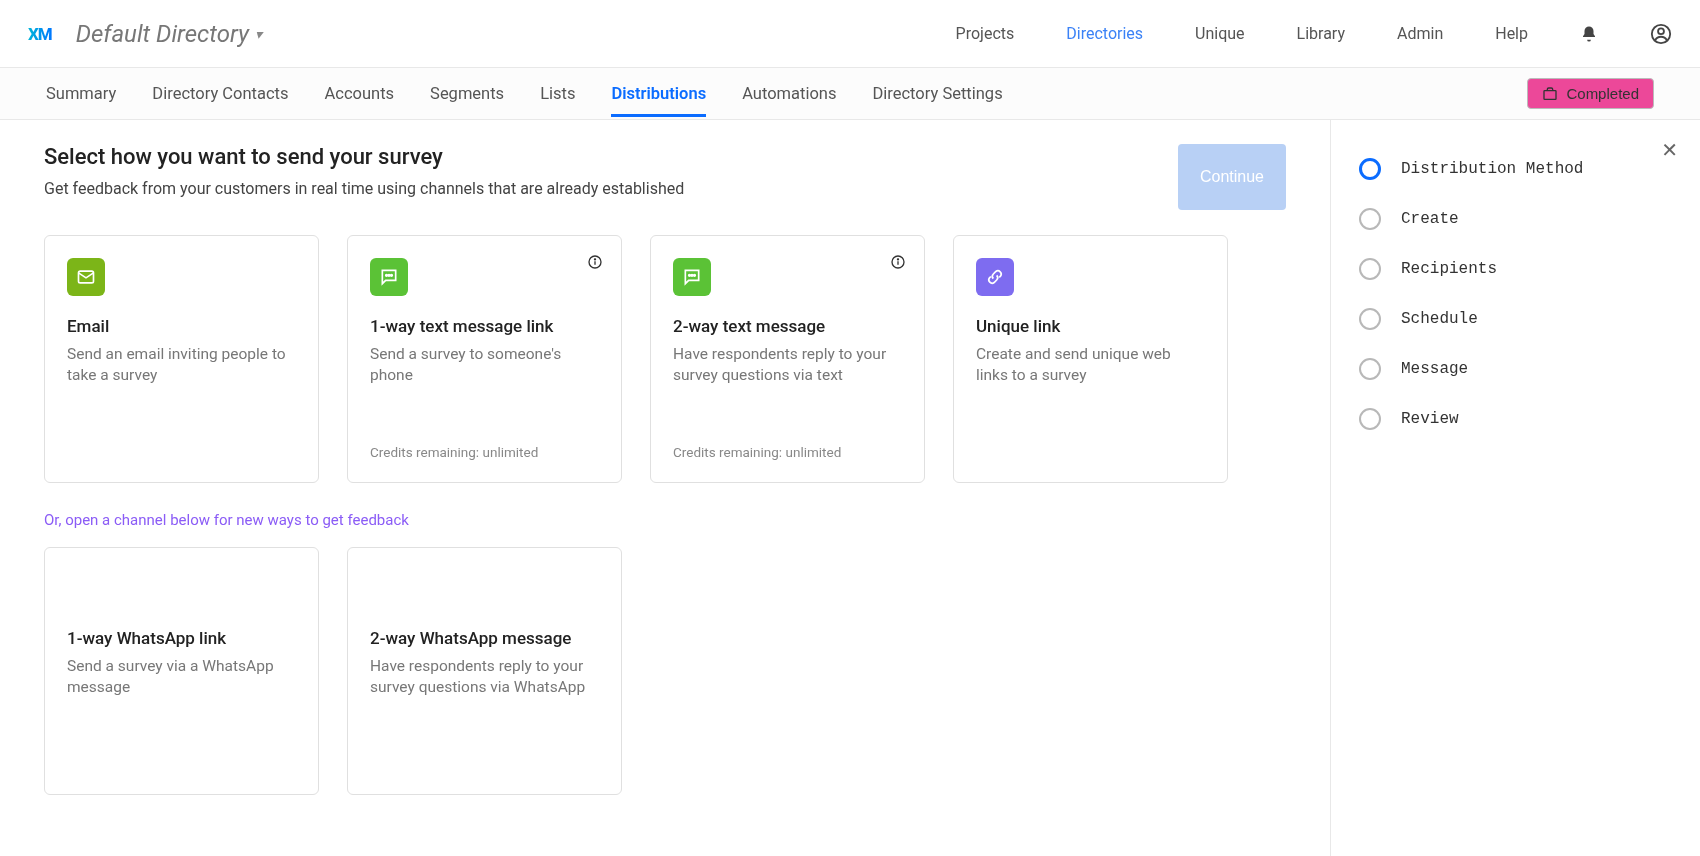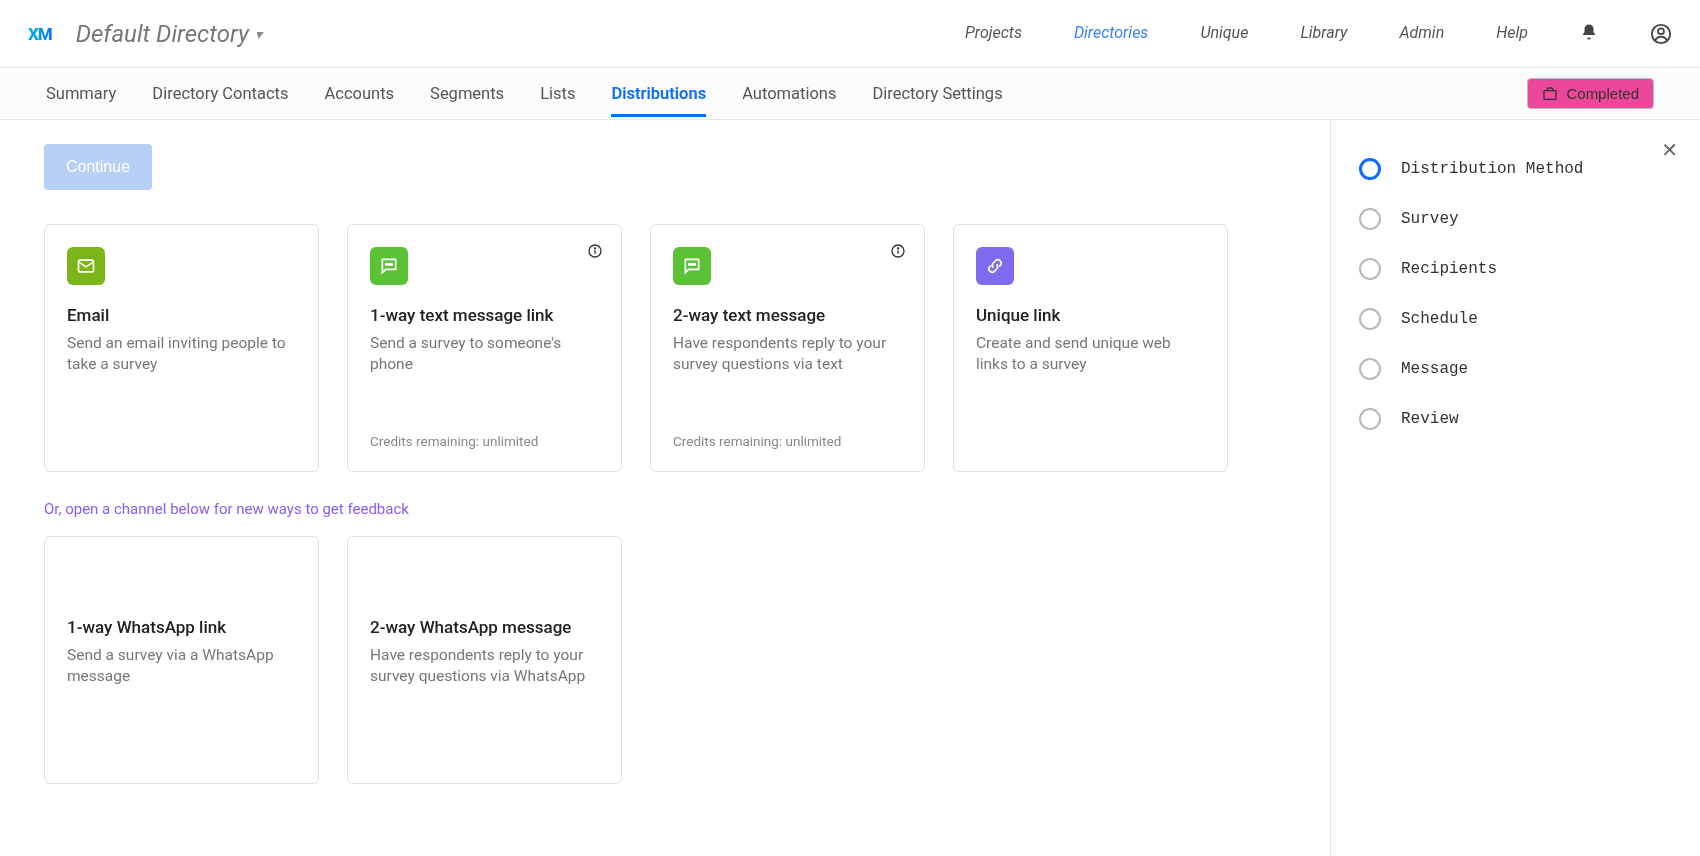--- a/index.html
+++ b/index.html
@@ -35,24 +35,24 @@
     display: flex;
     align-items: center;
     gap: 6px;
     cursor: pointer;
     font-style: italic;
   }
   .chevron { font-size: 14px; color: #888; }
   .topnav {
     margin-left: auto;
     display: flex;
+    align-items: center;
     gap: 52px;
     font-size: 16px;
     color: #555;
-    font-style: italic;
   }
   .topnav .active { color: #3b82f6; }
   .topnav .icon-btn { color: #444; }
   
   .subbar {
     display: flex;
     align-items: center;
     padding: 0 46px;
     height: 52px;
     border-bottom: 1px solid #e8e8e8;
@@ -111,27 +111,27 @@
     align-items: flex-start;
     justify-content: space-between;
   }
   .page-title { font-size: 22px; font-weight: 500; color: #222; }
   .page-sub { font-size: 16px; color: #444; margin-top: 10px; }
   .continue-btn {
     background: #b8d0f5;
     color: #fff;
     border: none;
     border-radius: 4px;
-    padding: 14px 22px;
+    padding: 24px 22px;
     font-size: 16px;
     cursor: pointer;
   }
   
   .card-grid {
-    margin-top: 34px;
+    margin-top: 25px;
     display: flex;
     gap: 28px;
     flex-wrap: wrap;
   }
   .card {
     width: 275px;
     height: 248px;
     border: 1px solid #e0e0e0;
     border-radius: 6px;
     padding: 22px;
@@ -241,20 +241,24 @@
         </svg>
     </span>
     <span>Completed</span>
   </button>
 </div>
 
 <div class="content-area">
 
   <div class="main">
     <div class="header-row">
+      <div>
+        <div class="page-title">Select how you want to send your survey</div>
+        <div class="page-sub">Get feedback from your customers in real time using channels that are already established</div>
+      </div>
       <button class="continue-btn">Continue</button>
     </div>
 
     <div class="card-grid">
 
       <div class="card">
         <div class="icon-box icon-green">
           <svg width="20" height="20" viewBox="0 0 24 24" fill="none" stroke="#fff" stroke-width="2">
               <rect x="3" y="5" width="18" height="14" rx="2"></rect>
               <path d="M3 7l9 6 9-6"></path>
@@ -340,21 +344,21 @@
 
   <div class="sidepanel">
     <span class="close-x">✕</span>
     <div class="steps">
       <div class="step active">
         <span class="circle"></span>
         <span>Distribution Method</span>
       </div>
       <div class="step">
         <span class="circle"></span>
-        <span>Survey</span>
+        <span>Create</span>
       </div>
       <div class="step">
         <span class="circle"></span>
         <span>Recipients</span>
       </div>
       <div class="step">
         <span class="circle"></span>
         <span>Schedule</span>
       </div>
       <div class="step">

